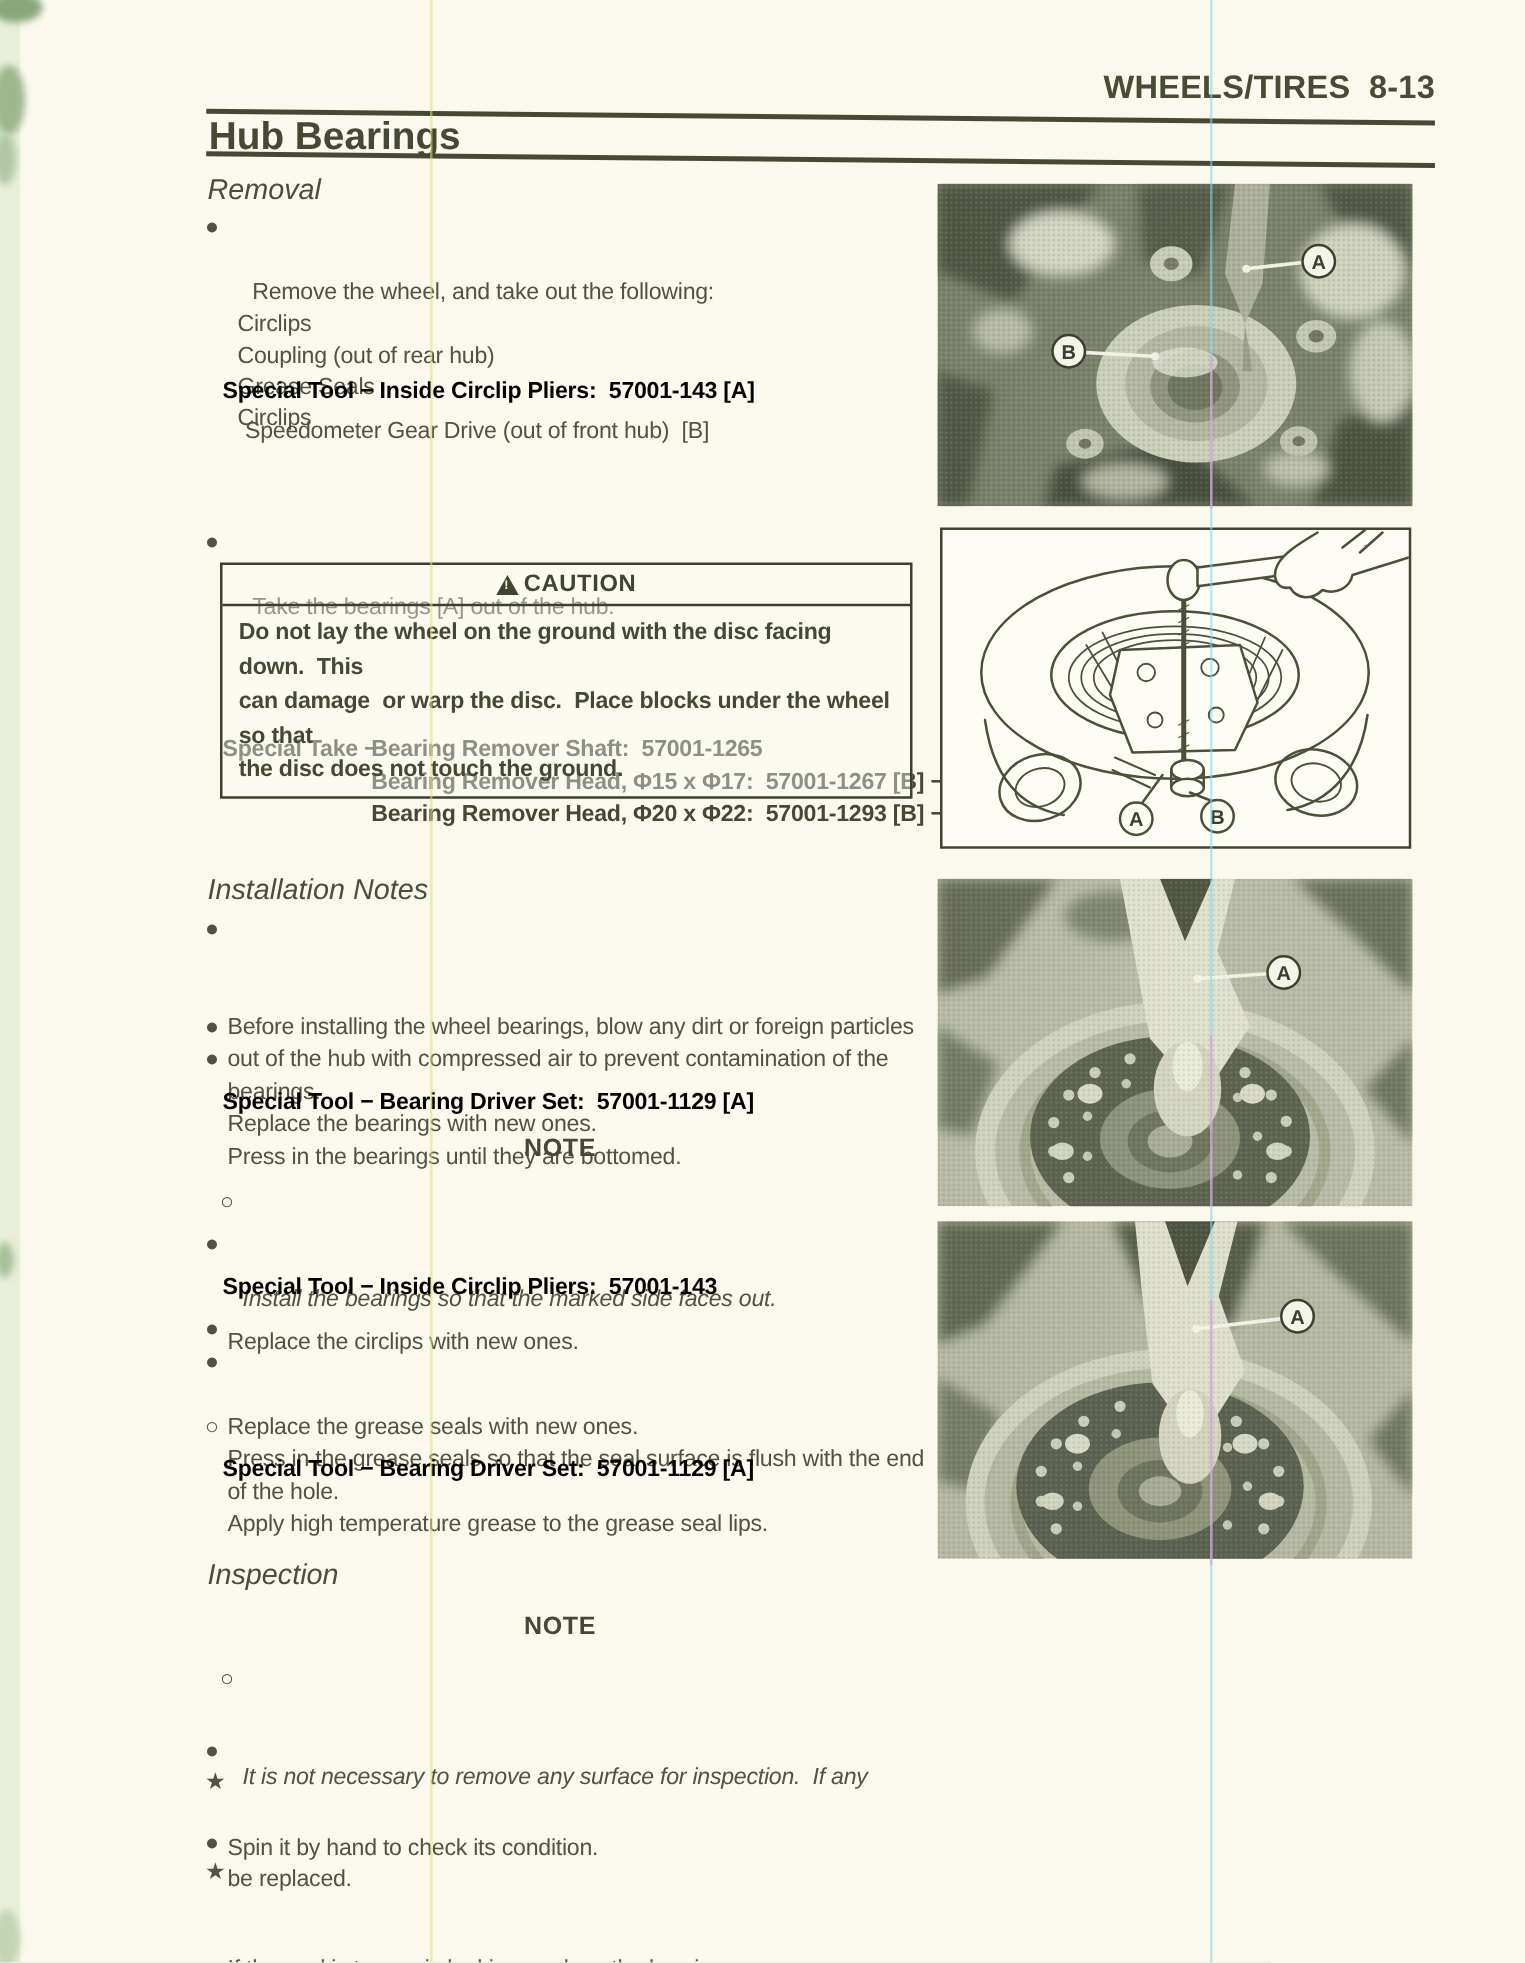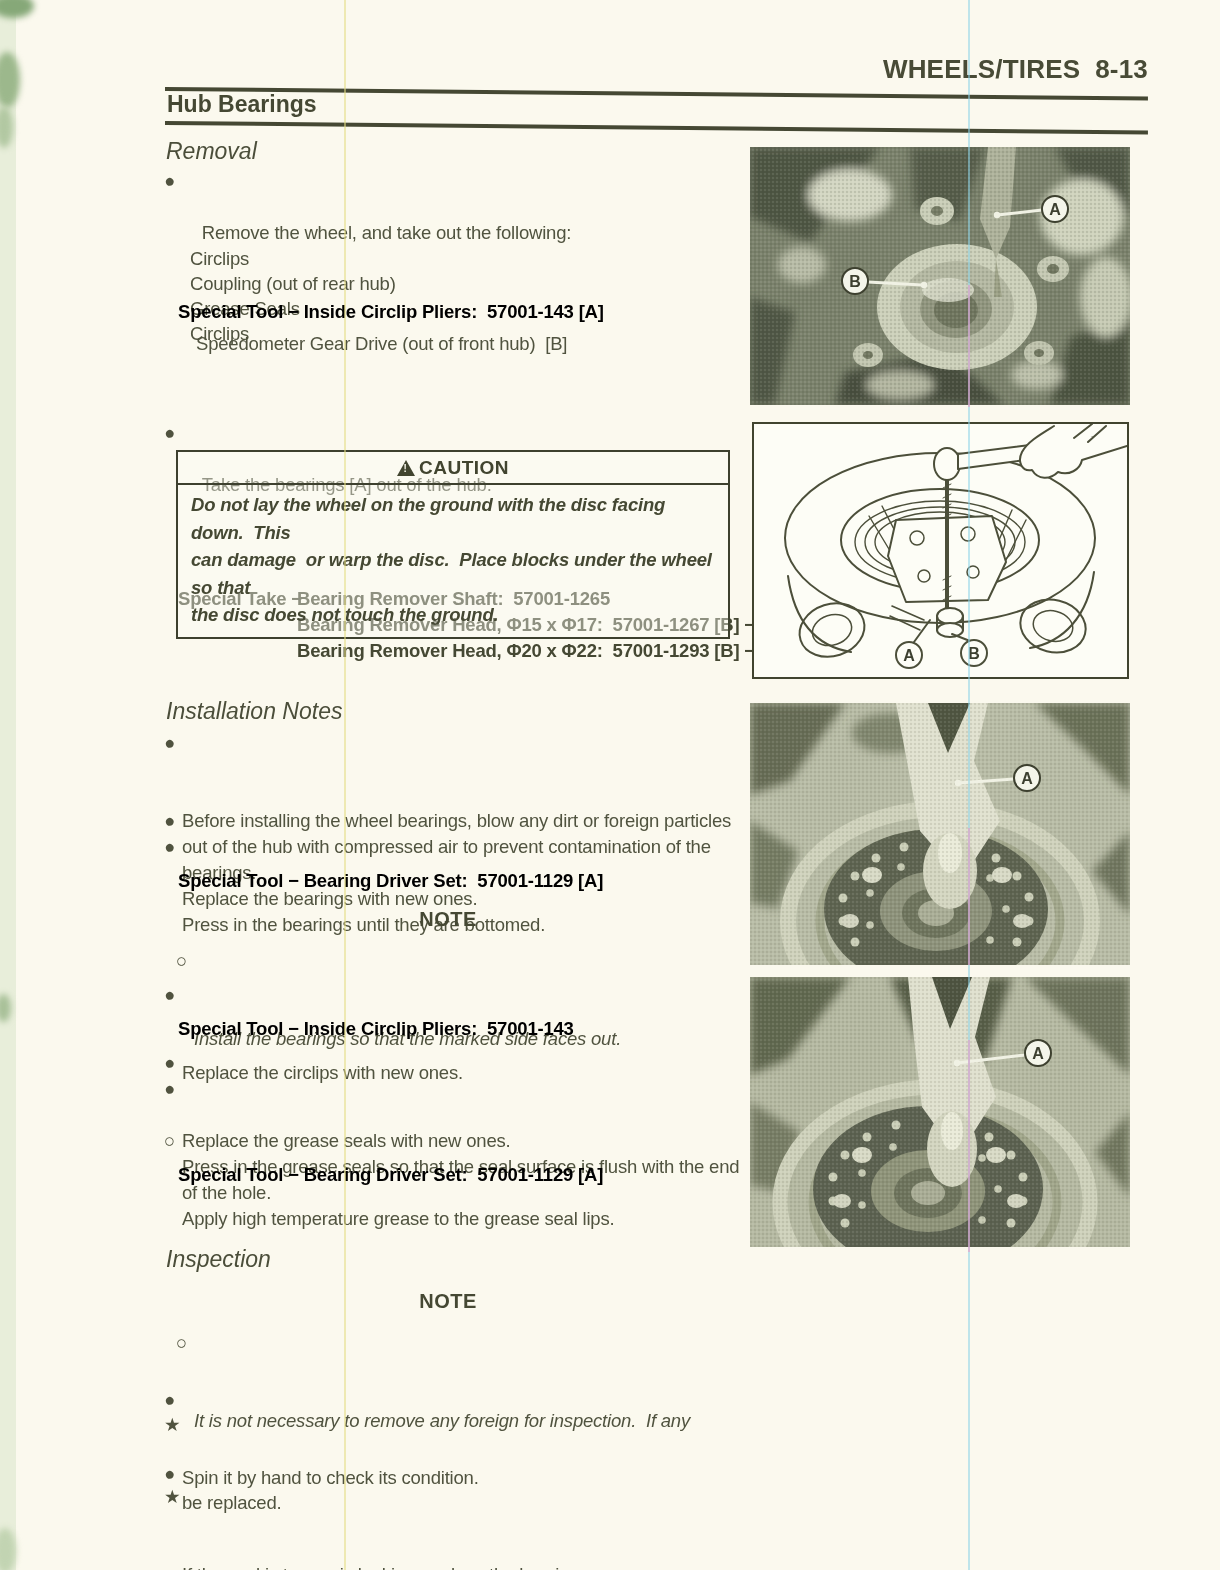--- a/index.html
+++ b/index.html
@@ -24,21 +24,21 @@
   .vline{z-index:7;}
   .line-yellow{left:344px;top:0;width:2px;height:1570px;background:rgba(228,220,130,.55);}
   .line-cyan{left:968px;top:0;width:2px;height:1570px;background:rgba(140,212,232,.55);}
   .line-pink{left:968px;width:2px;background:rgba(236,150,196,.55);}
   .p1{top:285px;height:122px;} .p2{top:828px;height:137px;} .p3{top:1040px;height:212px;}
 
   
   .chapter{top:54px;right:72px;font-size:26px;font-weight:bold;color:#484b36;letter-spacing:.2px;white-space:pre;}
   .rule{left:165px;width:983px;height:4px;background:#454833;transform:rotate(.55deg);transform-origin:left center;z-index:2;}
   .rule1{top:87px;} .rule2{top:121px;}
-  .section-title{left:167px;top:91px;font-size:23px;font-weight:bold;color:#454833;}
+  .section-title{left:167px;top:91px;font-size:31px;font-weight:bold;color:#454833;}
 
   
   .h-italic{font-size:23px;font-style:italic;color:#4b4e3a;letter-spacing:0;}
 
   
   .li{padding-left:17px;}
   .li .mk{position:absolute;left:-1px;top:0;}
   .lines div{white-space:pre-wrap;}
   .lh25 .lines div{line-height:25px;}
   .hang2 .lines div:nth-child(n+2){padding-left:15px;}
@@ -50,21 +50,21 @@
 
   .note-h{left:166px;width:564px;text-align:center;font-size:20px;font-weight:bold;color:#454833;letter-spacing:.5px;}
 
   
   .caution{left:176px;top:450px;width:550px;border:2px solid #3d402e;background:rgba(253,252,244,.4);z-index:2;}
   .caution-title{height:31px;border-bottom:2px solid #3d402e;display:flex;align-items:center;justify-content:center;gap:4px;
     font-size:19px;font-weight:bold;color:#41442f;letter-spacing:.5px;}
   .tri{position:relative;width:0;height:0;border-left:9px solid transparent;border-right:9px solid transparent;border-bottom:16px solid #41442f;display:inline-block;}
   .tri i{position:absolute;left:-2.5px;top:4px;font-style:normal;font-size:10px;line-height:10px;color:#fbf9ee;font-weight:bold;}
   .caution-body{padding:6px 13px 8px 13px;font-weight:bold;color:#454833;font-size:18.5px;}
-  .caution-body div{line-height:27.5px;white-space:pre-wrap;letter-spacing:-0.2px;font-style:italic;}
+  .caution-body div{line-height:27.5px;white-space:pre-wrap;letter-spacing:-0.2px;}
 
   
   .fig{z-index:1;}
   .fig svg{display:block;width:100%;height:100%;}
   .fig1{left:750px;top:147px;width:380px;height:258px;}
   .fig2{left:752px;top:422px;width:373px;height:253px;border:2px solid #41442f;background:#fdfdf6;box-sizing:content-box;}
   .fig3{left:750px;top:703px;width:380px;height:262px;}
   .fig4{left:750px;top:977px;width:380px;height:270px;}
   .callout-letter{font-family:"Liberation Sans",sans-serif;font-size:16px;font-weight:bold;fill:#3c3f2f;}
 </style>
@@ -173,21 +173,21 @@
   </div>
 
   <div class="abs txt tool" style="left:178px;top:1162px">Special Tool − Bearing Driver Set:  57001-1129 [A]</div>
 
   <div class="abs h-italic" style="left:166px;top:1246px">Inspection</div>
 
   <div class="abs note-h" style="top:1290px">NOTE</div>
 
   <div class="abs txt li ital hang2" style="left:177px;top:1330px">
     <span class="mk">○</span>
-    <div class="lines"><div>It is not necessary to remove any foreign for inspection.  If any</div></div>
+    <div class="lines"><div>It is not necessary to remove any surface for inspection.  If any</div></div>
   </div>
 
   <div class="abs txt li lh25" style="left:165px;top:1387px">
     <span class="mk">●</span>
     <div class="lines"><div>Spin it by hand to check its condition.</div></div>
   </div>
   <div class="abs txt li lh25" style="left:165px;top:1412px">
     <span class="mk">★</span>
     <div class="lines"><div>be replaced.</div></div>
   </div>

